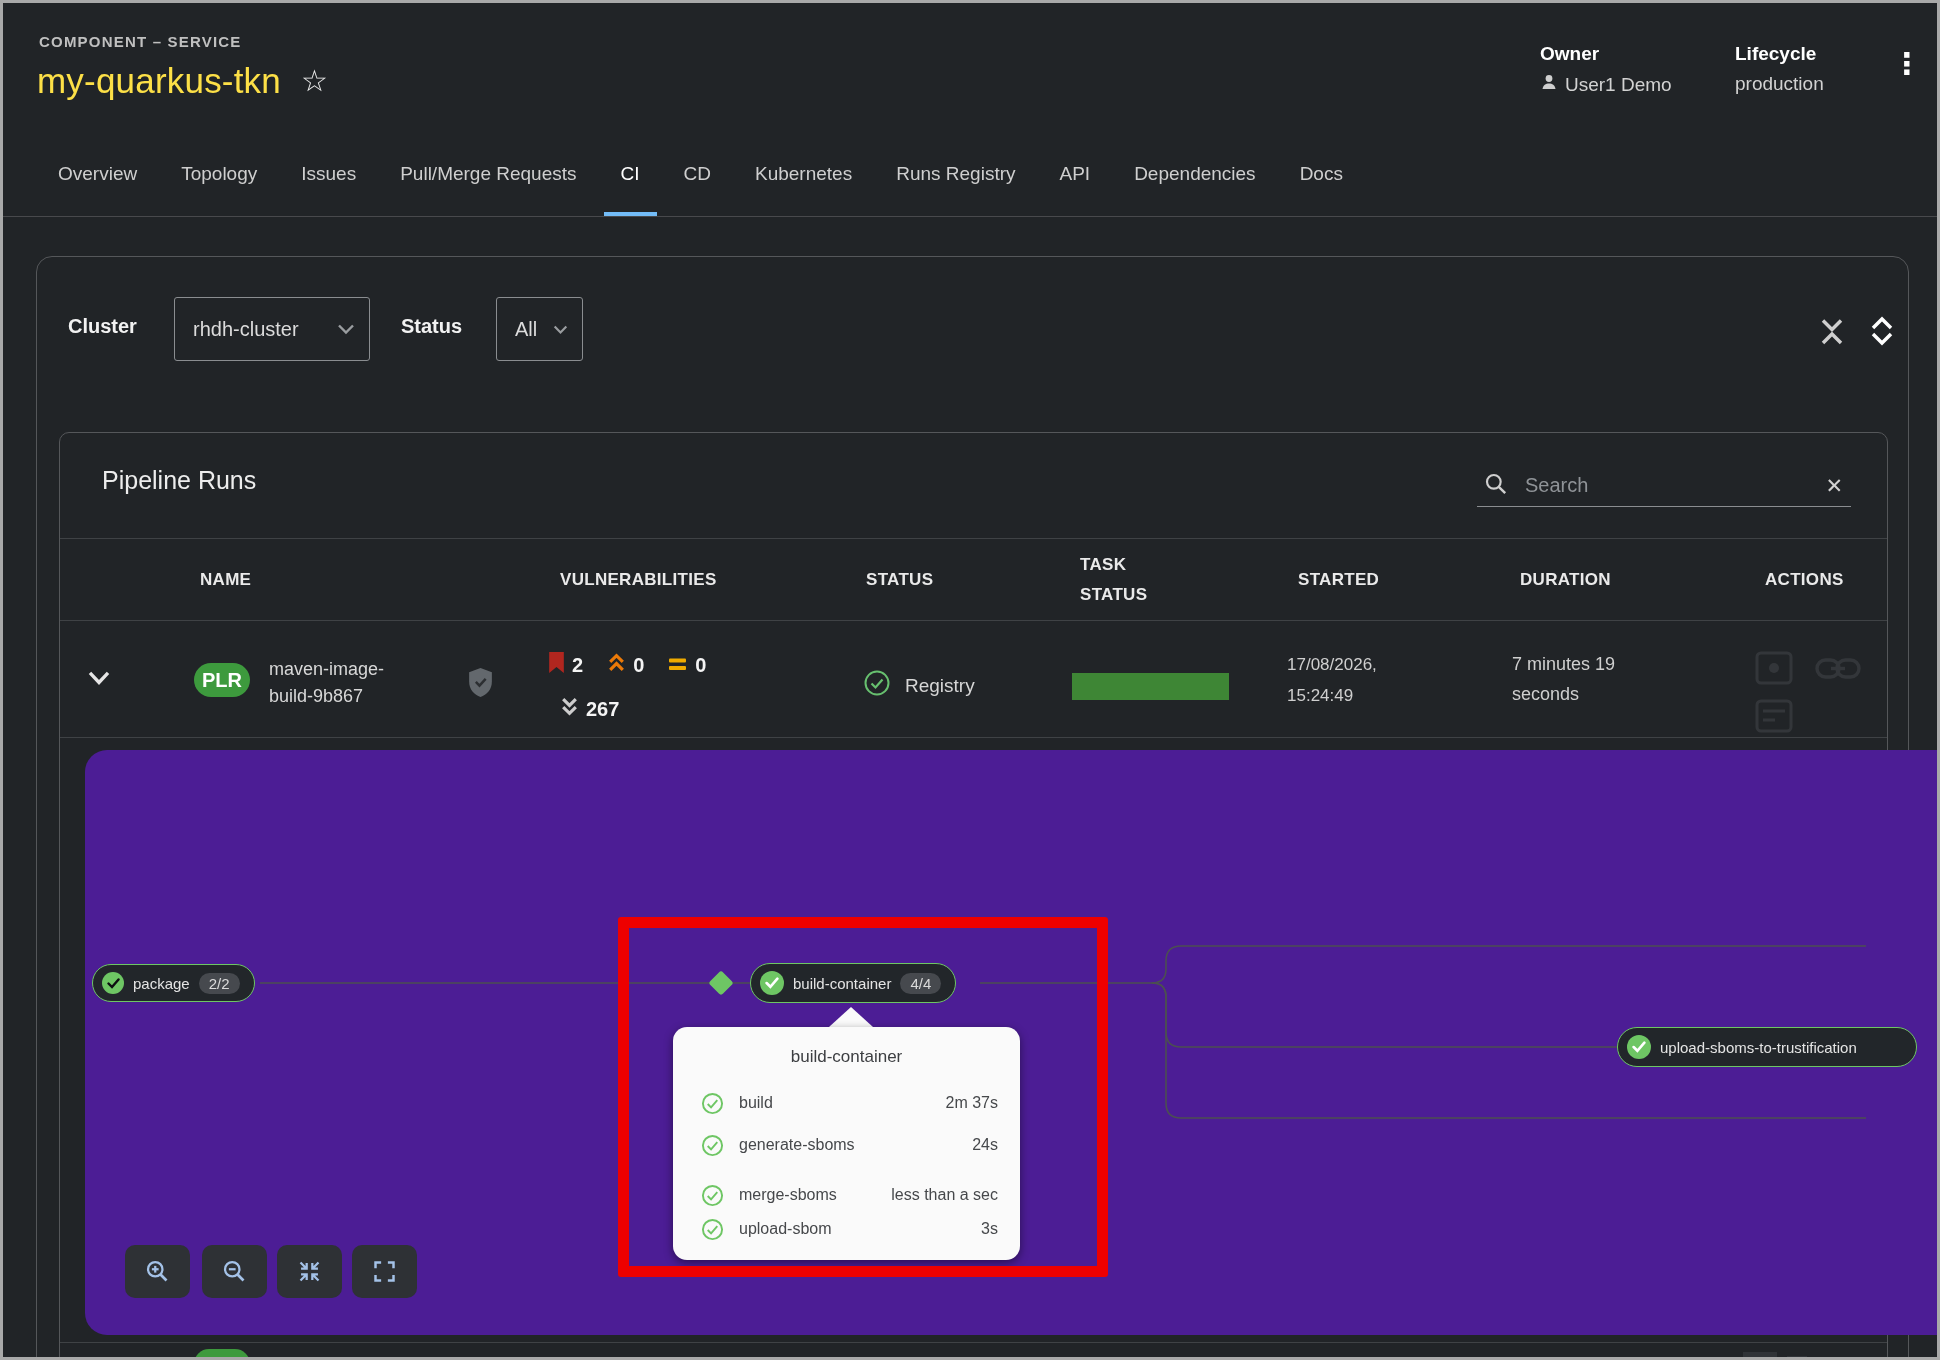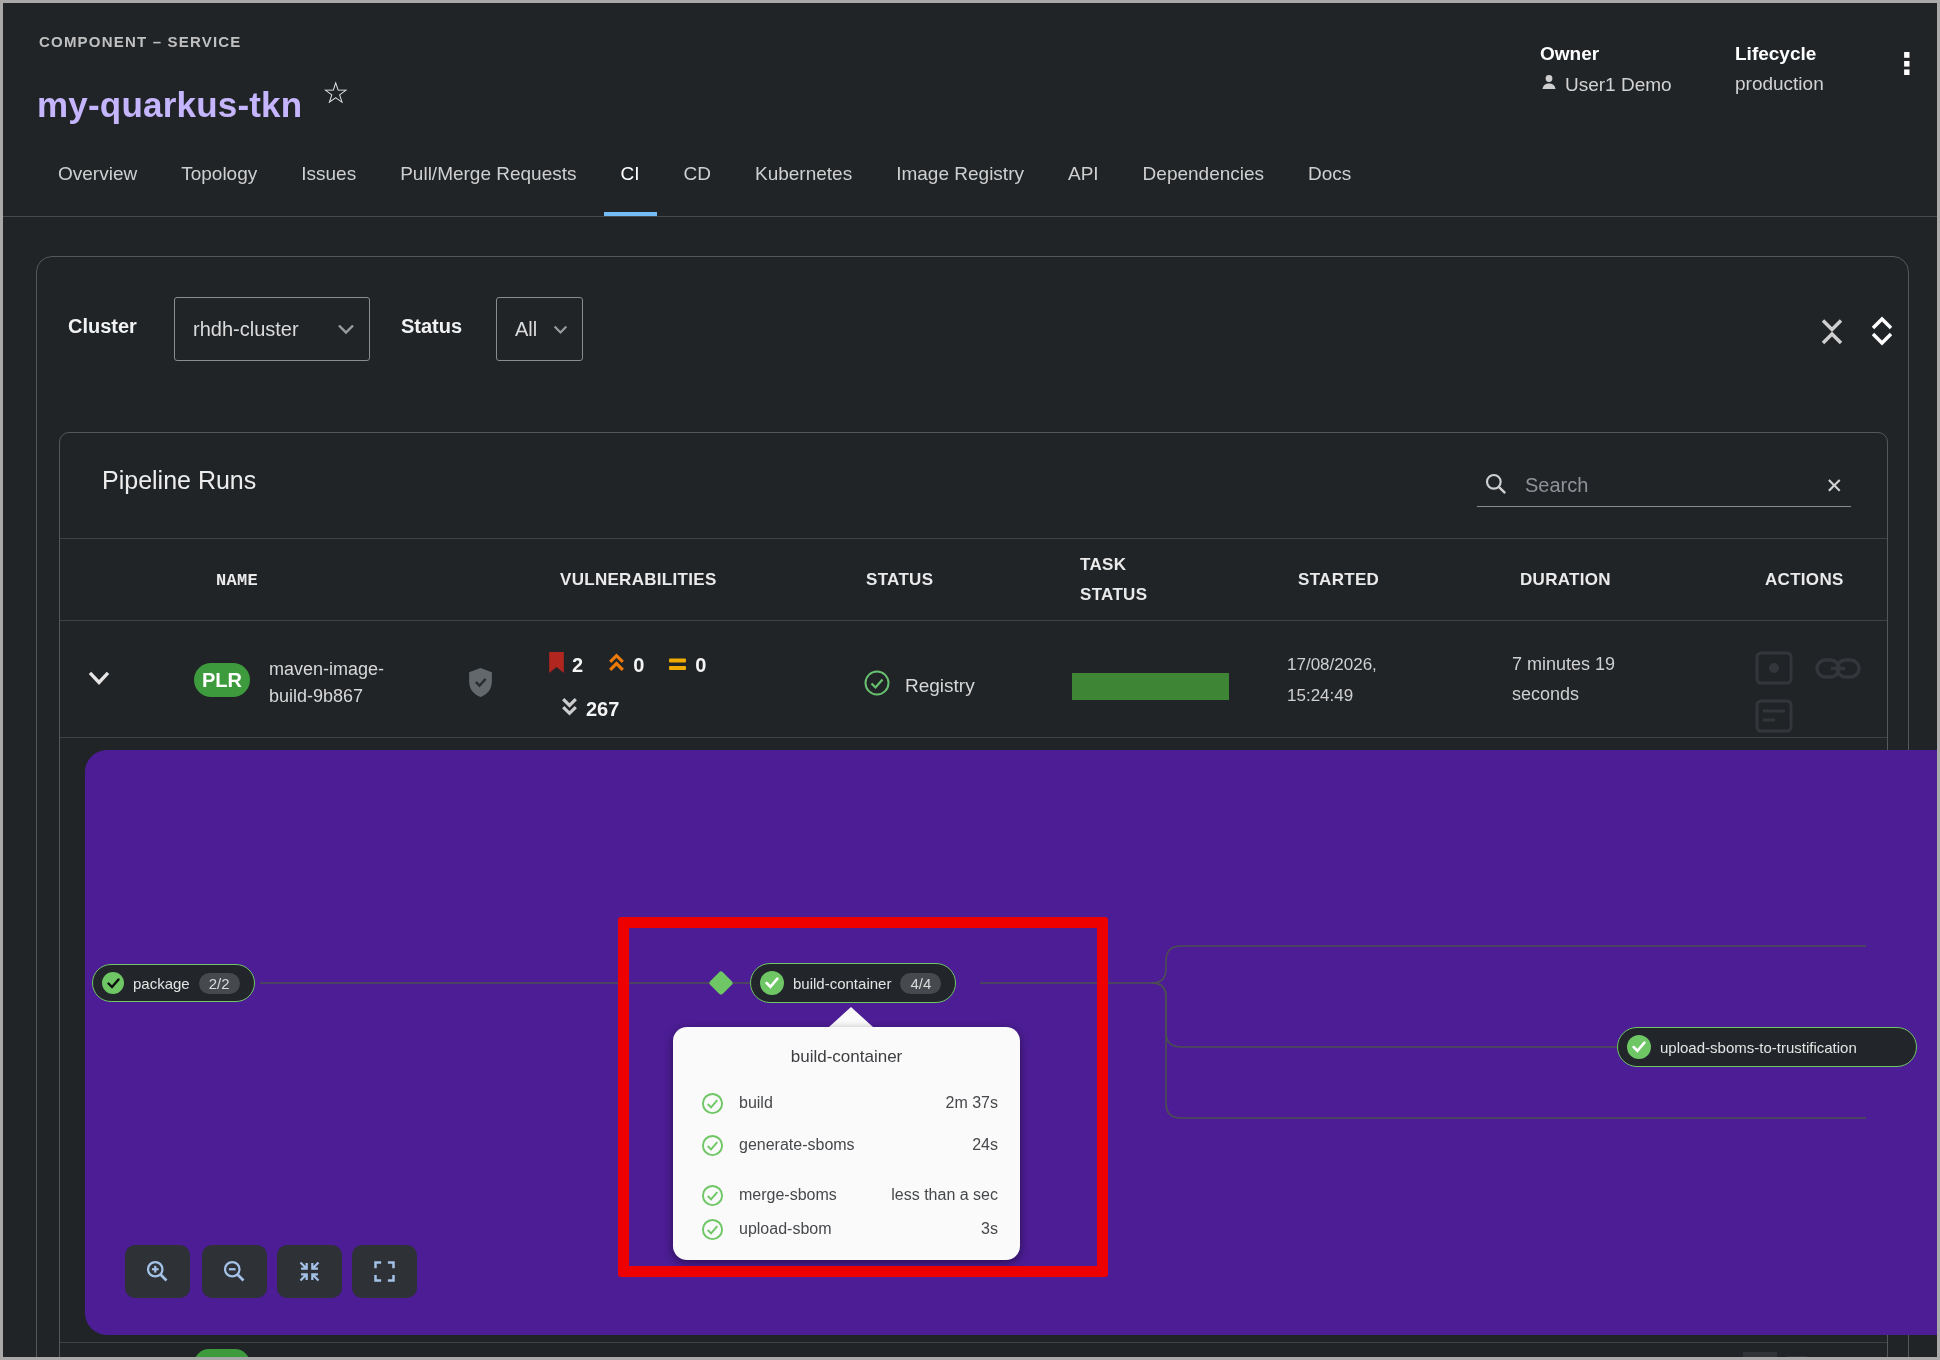--- a/index.html
+++ b/index.html
@@ -9,21 +9,21 @@
     background:#212427; overflow:hidden;
     border:3px solid #a9a9a9;
     font-family:"Liberation Sans","DejaVu Sans",sans-serif;
     color:#d2d2d2;
   }
   .abs { position:absolute; }
 
   
   .kicker { left:36px; top:30px; font-size:15px; letter-spacing:1.2px; color:#c0c0c0; font-weight:600; }
   .title-row { left:34px; top:58px; display:flex; align-items:center; gap:20px; }
-  .page-title { font-size:35px; color:#c4b5fd; font-weight:700; letter-spacing:.2px;margin-top:24px; }
+  .page-title { font-size:35px; color:#fde047; font-weight:400; letter-spacing:.2px; }
   .star { font-size:30px; color:#ededed; line-height:1; cursor:pointer; }
   .meta-label { font-size:19px; font-weight:700; color:#fff; }
   .meta-value { font-size:19px; color:#d2d2d2; display:flex; align-items:center; gap:7px;text-align:center; }
   .owner-block { left:1537px; top:40px; display:flex; flex-direction:column; gap:8px; }
   .lifecycle-block { left:1732px; top:40px; display:flex; flex-direction:column; gap:8px; }
   .kebab { left:1889px; top:44px; font-size:30px; color:#fff; letter-spacing:0; line-height:1.1; cursor:pointer; font-weight:700; }
 
   
   .tabbar { left:0; top:128px; width:100%; height:86px; border-bottom:1px solid #48494c;
             display:flex; align-items:center; padding-left:33px; }
@@ -130,21 +130,21 @@
   <div class="abs kebab">⋮</div>
 
   <nav class="abs tabbar">
     <div class="tab">Overview</div>
     <div class="tab">Topology</div>
     <div class="tab">Issues</div>
     <div class="tab">Pull/Merge Requests</div>
     <div class="tab active">CI</div>
     <div class="tab">CD</div>
     <div class="tab">Kubernetes</div>
-    <div class="tab">Image Registry</div>
+    <div class="tab">Runs Registry</div>
     <div class="tab">API</div>
     <div class="tab">Dependencies</div>
     <div class="tab">Docs</div>
   </nav>
 
   <section class="abs outer-card">
 
     <div class="abs filter-label" style="left:31px; top:58px;">Cluster</div>
     <div class="abs select" style="left:137px; top:40px; width:196px; height:64px;">
       <span>rhdh-cluster</span>
@@ -187,21 +187,21 @@
           <svg width="26" height="26" viewBox="0 0 24 24">
               <circle cx="10" cy="10" r="6.3" fill="none" stroke="#cfcfcf" stroke-width="2"></circle>
               <line x1="14.8" y1="14.8" x2="20.5" y2="20.5" stroke="#cfcfcf" stroke-width="2.2"></line>
             </svg>
         </span>
         <input type="text" value="" placeholder="Search" style="">
         <span class="search-clear">✕</span>
       </div>
 
       <div class="abs thead">
-        <div class="th" style="left:156px;font-family:Liberation Mono, monospace;">NAME</div>
+        <div class="th" style="left:140px;">NAME</div>
         <div class="th" style="left:500px;">VULNERABILITIES</div>
         <div class="th" style="left:806px;">STATUS</div>
         <div class="th" style="left:1020px; width:90px; line-height:30px;">TASK STATUS</div>
         <div class="th" style="left:1238px;">STARTED</div>
         <div class="th" style="left:1460px;">DURATION</div>
         <div class="th" style="left:1705px;">ACTIONS</div>
       </div>
 
       <div class="abs trow">
         <span class="abs expander" style="left:26px; top:48px;">

